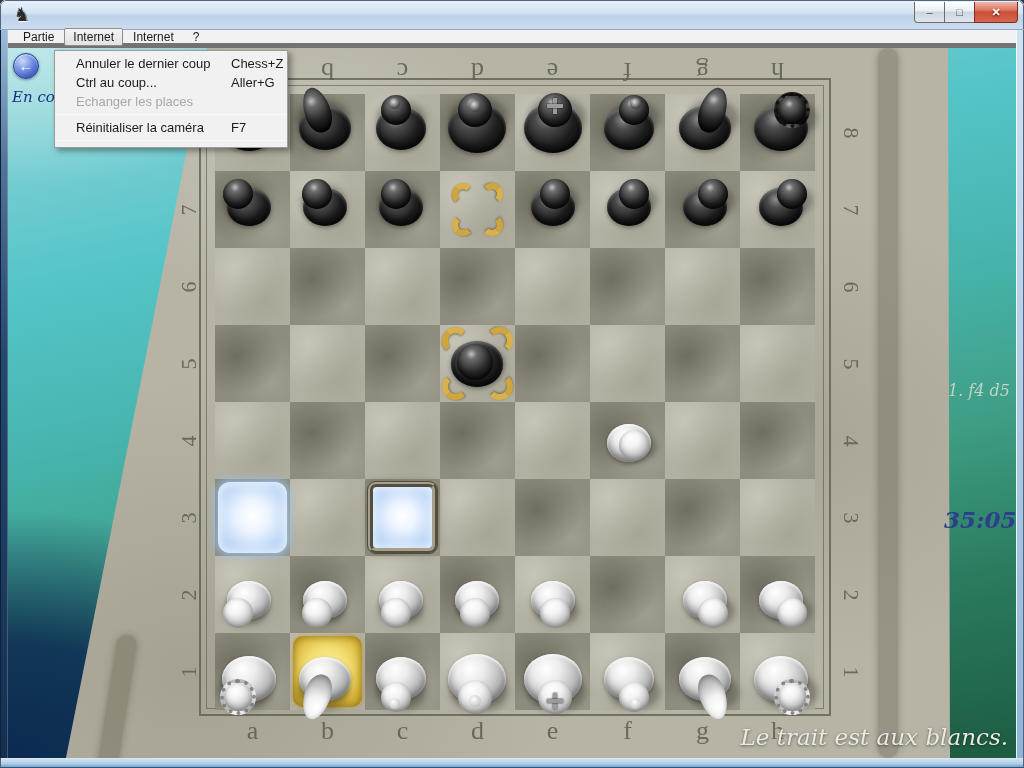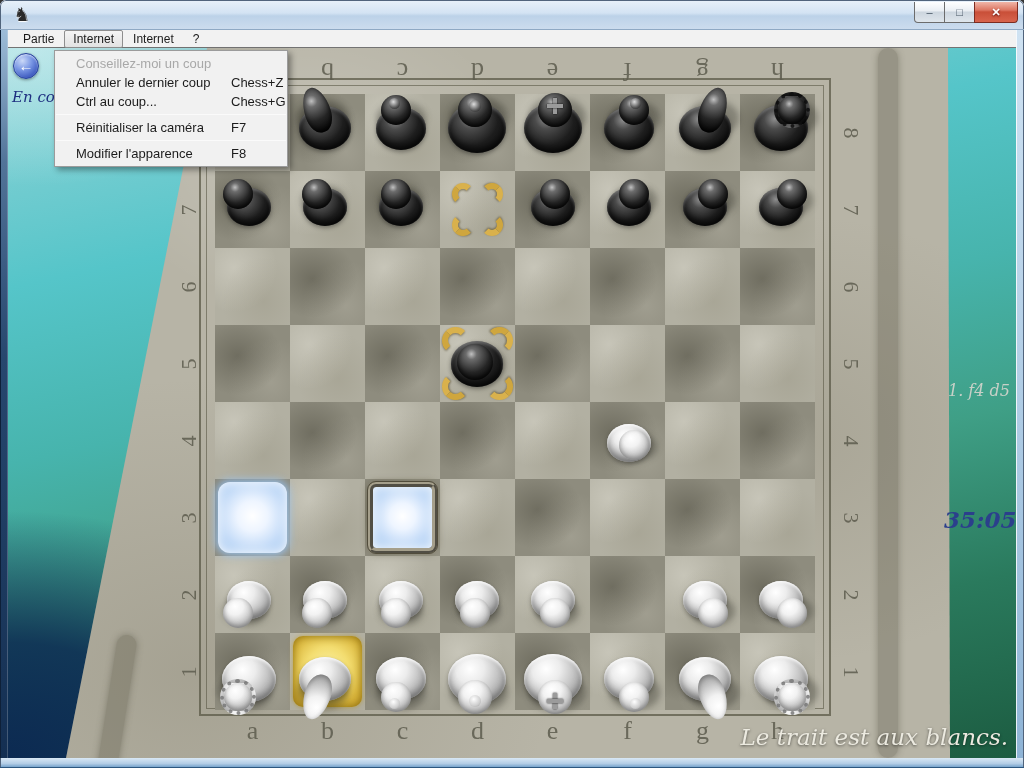--- a/index.html
+++ b/index.html
@@ -18,21 +18,21 @@
   .title-text{position:absolute;left:36px;top:7px;font-size:12.5px;color:#101010;text-shadow:0 1px 0 #ffffffcc;}
   .winbtns{position:absolute;right:6px;top:2px;display:flex;}
   .winbtn{height:21px;border:1px solid #6c6c6c;border-top:none;margin-left:-1px;
     font-size:11px;color:#41505f;text-align:center;line-height:20px;
     background:linear-gradient(180deg,#ffffff 0%,#e9eef3 45%,#ccd5de 50%,#dfe6ec 100%);}
   .winbtn.min{width:31px;border-radius:0 0 0 4px;}
   .winbtn.max{width:31px;}
   .winbtn.close{width:44px;border-radius:0 0 4px 0;color:#fff;font-weight:bold;text-shadow:0 1px 2px #5d0f0f;
     background:linear-gradient(180deg,#f0b6a8 0%,#dd7763 40%,#c94f38 50%,#d8644d 100%);border-color:#7c2c20;}
   .menubar{position:absolute;left:8px;top:30px;width:1008px;height:18px;background:#f2f2f2;
-    border-bottom:1px solid #737373;display:flex;align-items:center;padding-left:6px;font-size:12px;color:#1a1a1a;}
+    border-bottom:5px solid #737373;display:flex;align-items:center;padding-left:6px;font-size:12px;color:#1a1a1a;}
   .mbitem{padding:1px 8px;margin-right:1px;border:1px solid transparent;}
   .mbitem.open{background:linear-gradient(180deg,#f4f4f4,#e2e2e2);border:1px solid #8e8e8e;border-radius:2px;}
   .border-left{position:absolute;left:0;top:30px;width:8px;height:728px;
     background:linear-gradient(180deg,#9dbcd8 0%,#527499 18%,#27476e 45%,#142f52 100%);
     box-shadow:inset -1px 0 0 #ffffff33,inset 1px 0 0 #0e2038;}
   .border-right{position:absolute;right:0;top:30px;width:8px;height:728px;
     background:linear-gradient(180deg,#cfe2f2 0%,#aac8e2 60%,#8fb4d6 100%);
     box-shadow:inset 1px 0 0 #ffffffcc,inset -1px 0 0 #51647c;}
   .border-bottom{position:absolute;left:0;top:758px;width:1024px;height:10px;
     background:linear-gradient(180deg,#d9e8f5 0%,#b3cde6 55%,#7fa9cf 85%,#3f76b0 100%);
@@ -420,25 +420,24 @@
     <div class="back-btn" style="left:5px;top:5px;">←</div>
     <div class="script" style="left:4px;top:40px;font-size:15px;color:#1e2f80;">En cours</div>
 
     <div class="script" style="left:940px;top:333px;font-size:16px;color:#d6d6ce;opacity:.9;">1. f4  d5</div>
     <div class="script" style="left:936px;top:458px;font-size:23px;font-weight:bold;color:#2b3f8c;">35:05</div>
 
     <div class="script" style="left:600px;top:676px;width:400px;text-align:right;font-size:23px;color:#eceae0;text-shadow:0 1px 3px rgba(0,0,0,.55);">Le trait est aux blancs.</div>
   </div>
 
   <div class="dropdown" id="dropdown">
-      <div class="mrow dis"><span>Conseillez-moi un coup</span></div>
       <div class="mrow"><span>Annuler le dernier coup</span><span class="mshort">Chess+Z</span></div>
-      <div class="mrow"><span>Ctrl au coup...</span><span class="mshort">Chess+G</span></div>
+      <div class="mrow"><span>Ctrl au coup...</span><span class="mshort">Aller+G</span></div>
+      <div class="mrow dis"><span>Echanger les places</span></div>
       <div class="msep"></div>
       <div class="mrow"><span>Réinitialiser la caméra</span><span class="mshort">F7</span></div>
       <div class="msep"></div>
-      <div class="mrow"><span>Modifier l'apparence</span><span class="mshort">F8</span></div>
     </div>
 
   <div class="border-left"></div>
   <div class="border-right"></div>
   <div class="border-bottom"></div>
 </div>
 
 </body></html>

